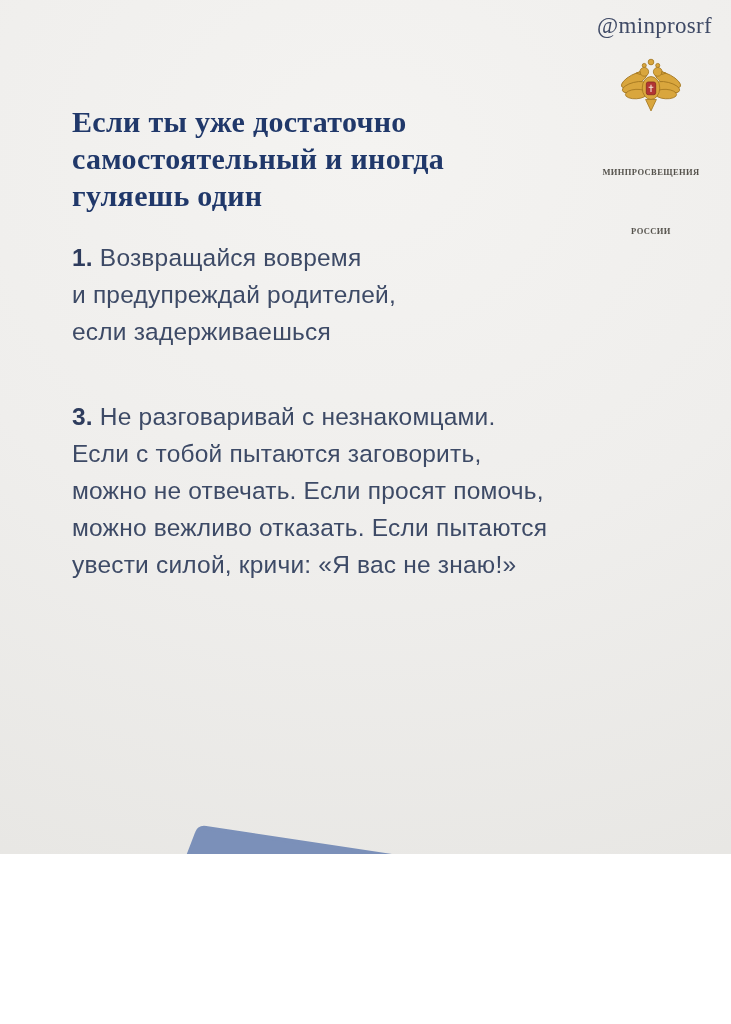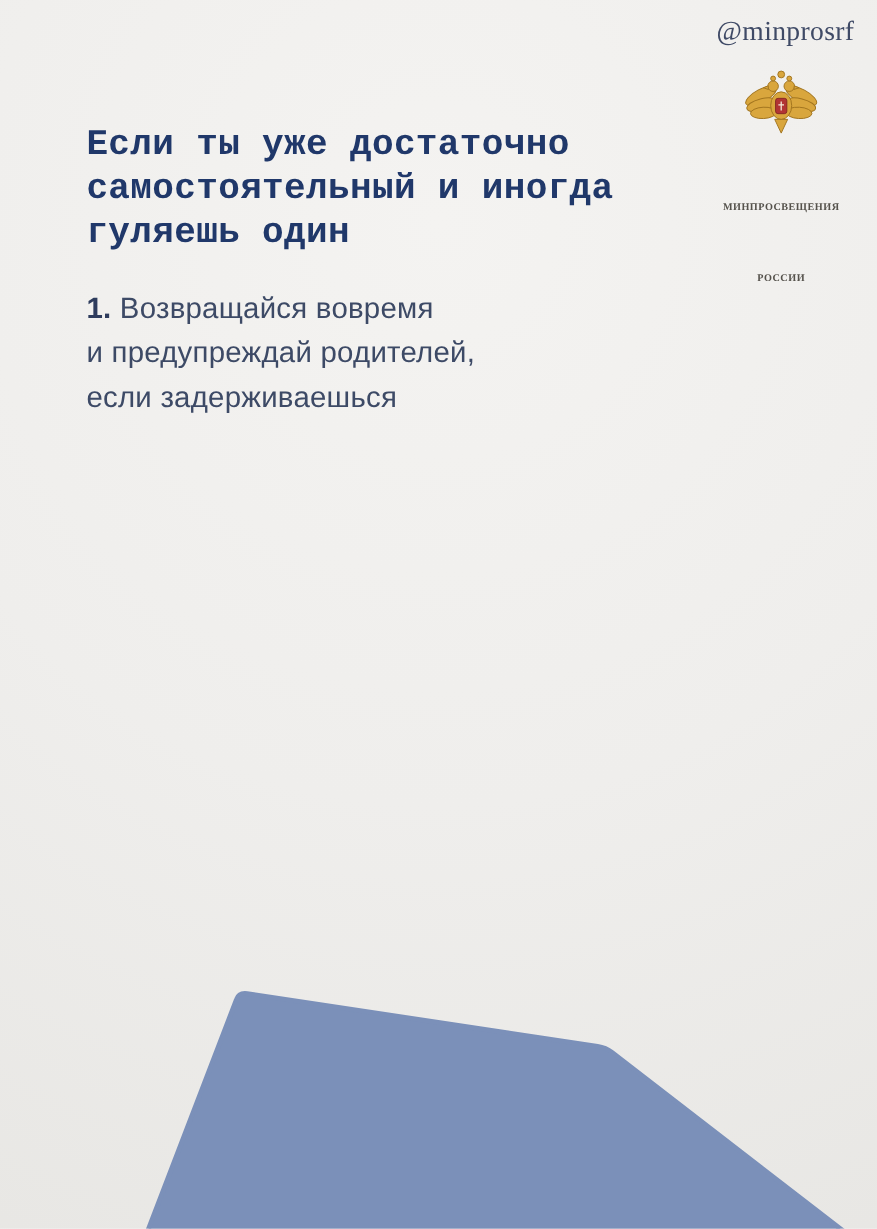--- a/index.html
+++ b/index.html
@@ -2,21 +2,21 @@
 <html lang="ru"><head>
 <meta charset="utf-8">
 <style>
   html, body { margin: 0; padding: 0; }
   body {
     width: 731px; height: 1024px;
     font-family: "Liberation Sans", "DejaVu Sans", sans-serif;
   }
   .poster {
     position: relative;
-    width: 731px; height: 1024px;
+    width: 731px; height: 854px;
     overflow: hidden;
     background: radial-gradient(130% 95% at 50% 18%, #f4f3f1 0%, #efeeec 50%, #e7e6e3 100%);
   }
 
   
   .handle {
     position: absolute;
     top: 13px; right: 19px;
     font-family: "Liberation Serif", "DejaVu Serif", serif;
     font-size: 23px;
@@ -45,21 +45,21 @@
 
   
   .content {
     position: absolute;
     left: 72px; top: 0;
     width: 590px;
   }
   .title {
     margin: 0;
     padding-top: 103px;
-    font-family: Liberation Mono, monospace;
+    font-family: Liberation Serif, serif;
     font-weight: 700;
     font-size: 30px;
     line-height: 37px;
     letter-spacing: 0.3px;
     color: #20386a;
     white-space: pre-line;
   }
   .item {
     margin: 0;
     margin-top: 48px;
@@ -133,19 +133,26 @@
 самостоятельный и иногда
 гуляешь один</h1>
 
     <p class="item">
       <span class="num">1.</span><span class="txt">Возвращайся вовремя
 и предупреждай родителей,
 если задерживаешься</span>
     </p>
 
 
+    <p class="item">
+      <span class="num">3.</span><span class="txt">Не разговаривай с незнакомцами.
+Если с тобой пытаются заговорить,
+можно не отвечать. Если просят помочь,
+можно вежливо отказать. Если пытаются
+увести силой, кричи: «Я вас не знаю!»</span>
+    </p>
   </div>
 
   <svg class="accent-shape" viewBox="0 0 731 1024" aria-hidden="true">
     <path d="M123 1026 L197 833 Q199 827 206 828 L498 872 Q505 873 510 877 L703 1026 Z" fill="#7b90b9" stroke="#7b90b9" stroke-width="4" stroke-linejoin="round"></path>
   </svg>
 
 </div>
 
 </body></html>

